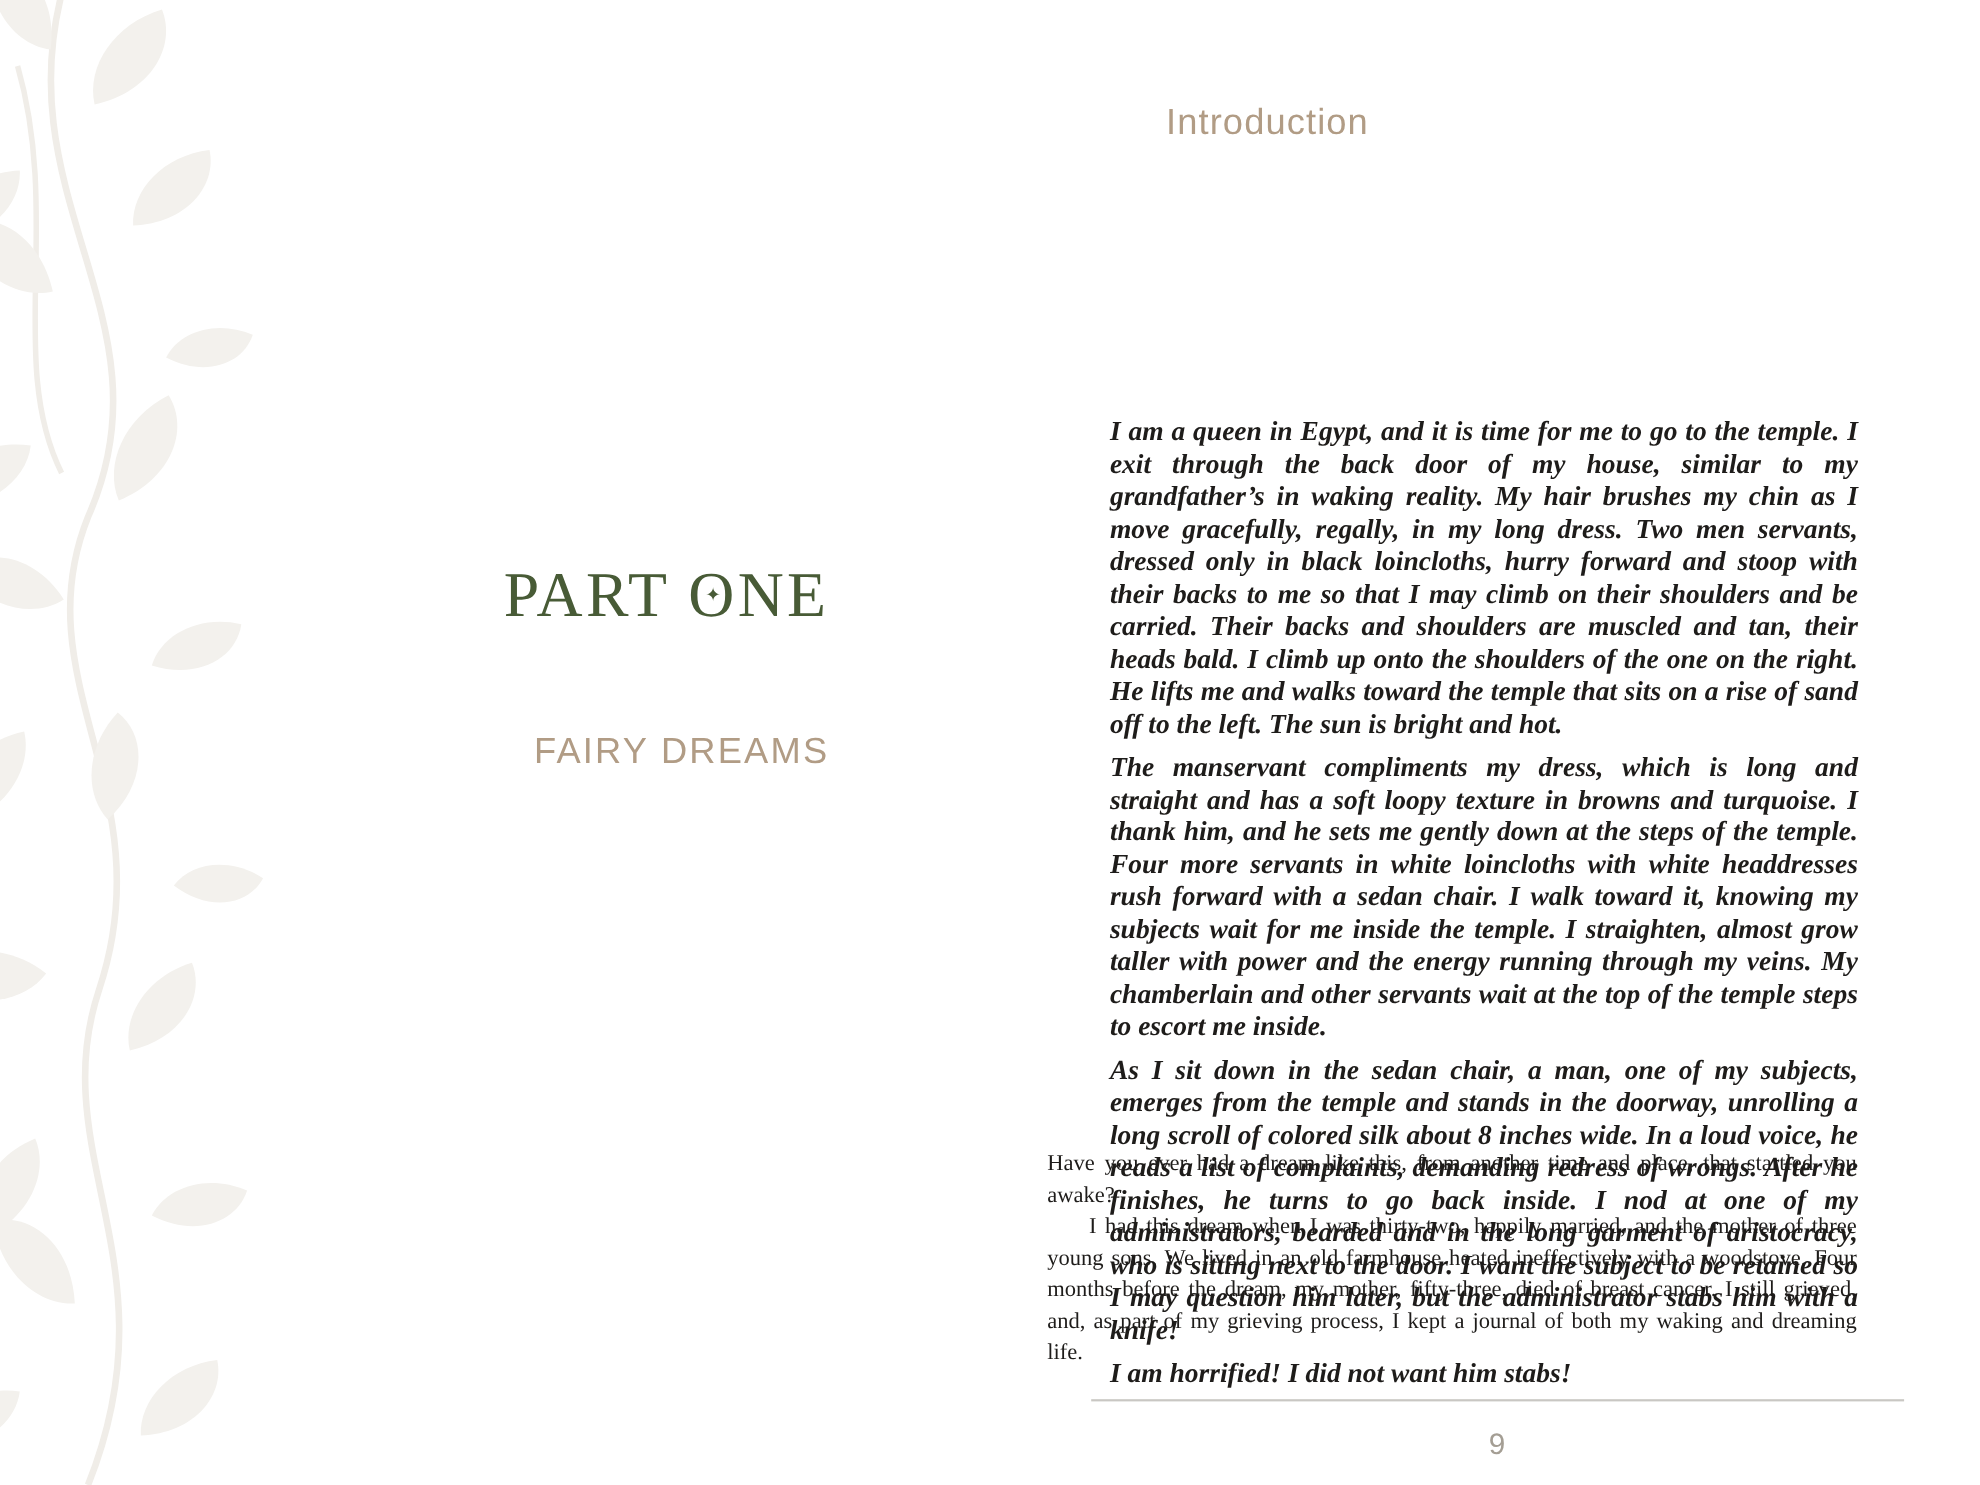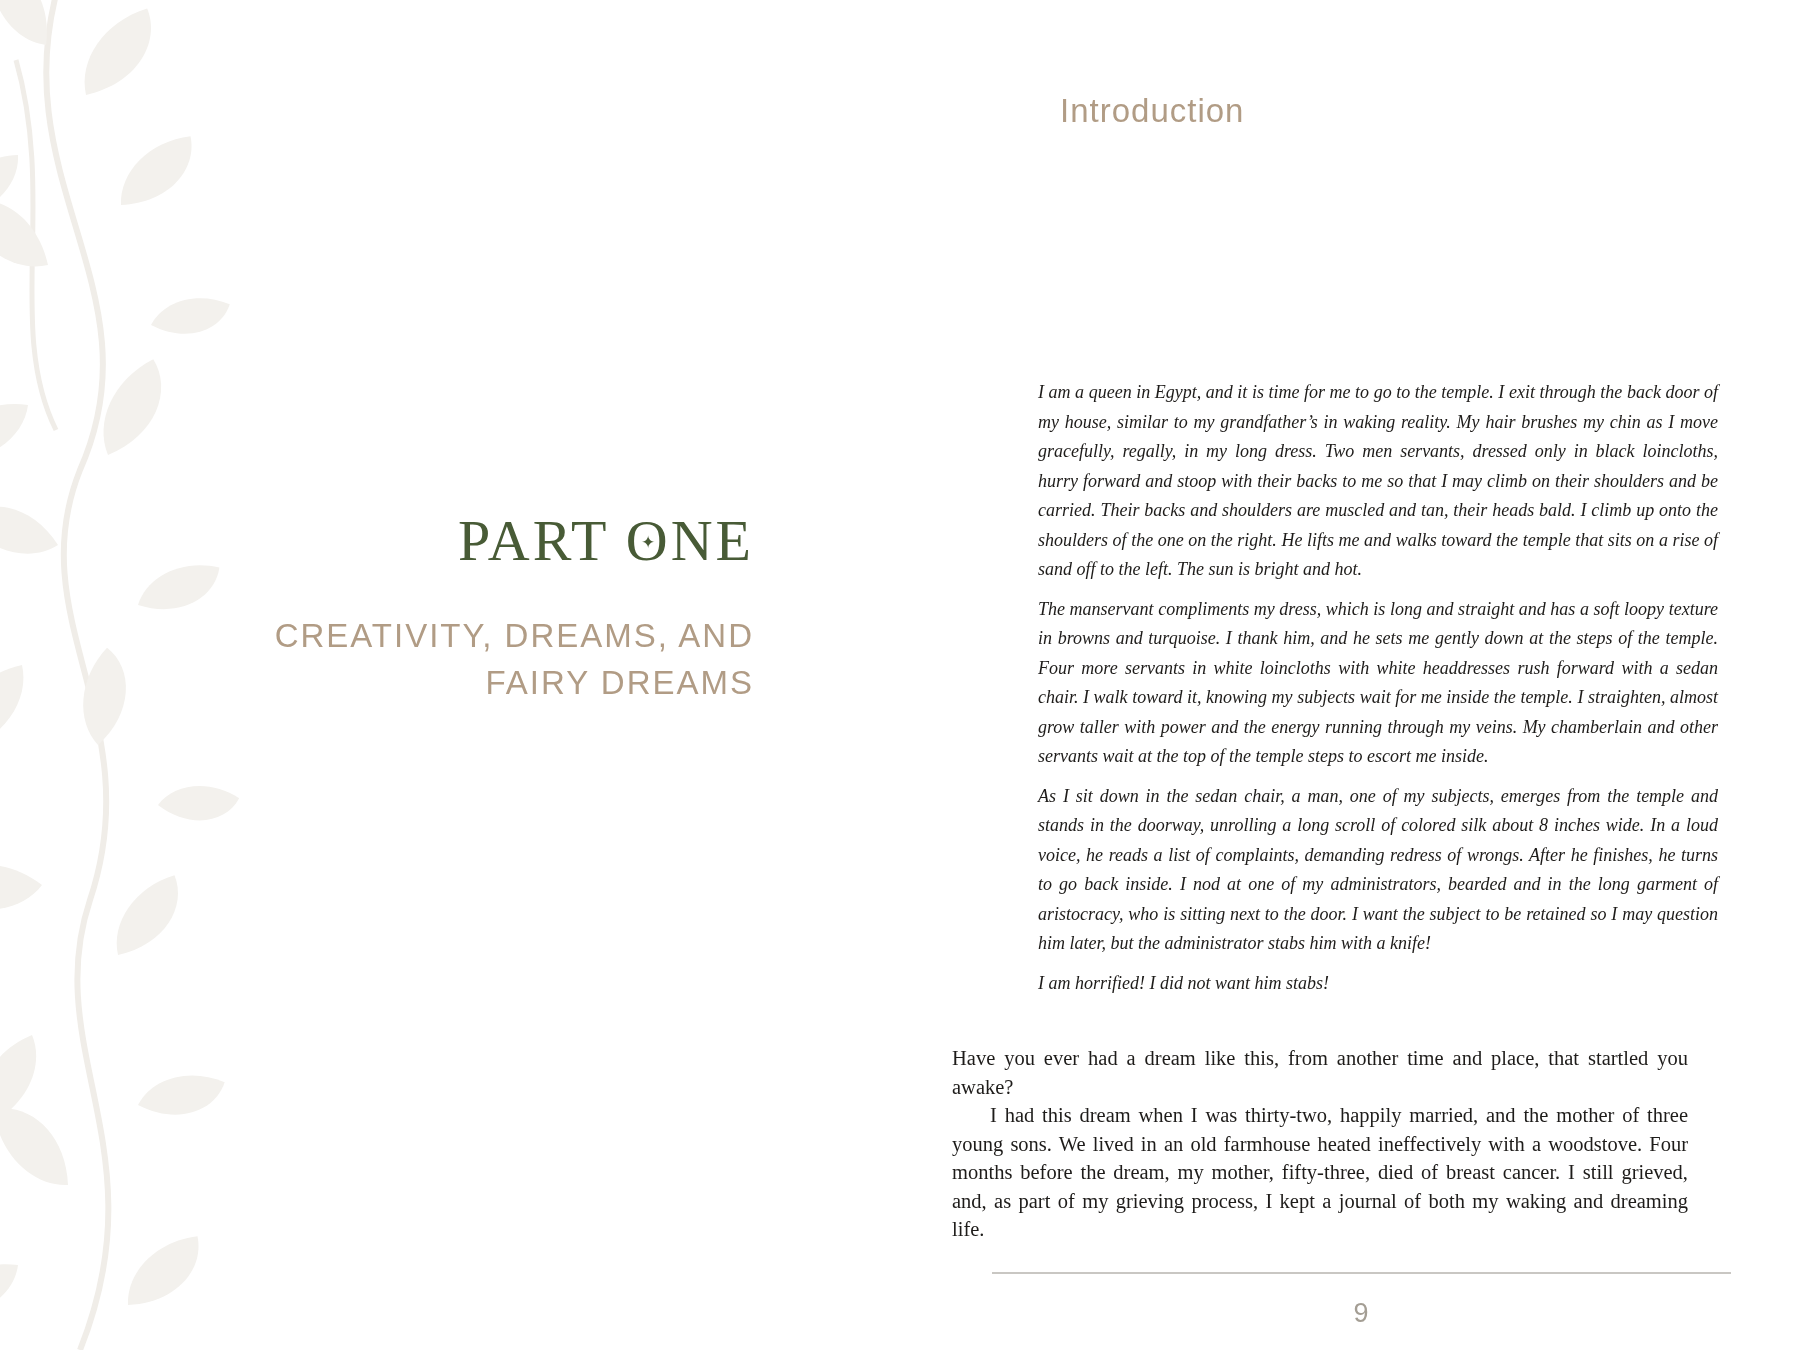--- a/index.html
+++ b/index.html
@@ -71,27 +71,28 @@
     left: 1060px; top: 92px;
     width: 600px;
     font-family: "Liberation Sans", sans-serif;
     font-weight: 400;
     font-size: 33px;
     letter-spacing: 1px;
     color: var(--accent-tan);
   }
   .dream {
     position: absolute;
-    left: 1038px; top: 378px;
+    left: 1009px; top: 378px;
     width: 680px;
     font-style: italic;
-    font-size: 18px;
+    font-size: 25px;
     line-height: 29.5px;
     text-align: justify;
     color: var(--body-ink);
+    font-weight: bold;
   }
   .dream p { margin: 0 0 10px 0; }
   .dream p:last-child { margin-bottom: 0; }
   .body-text {
     position: absolute;
     left: 952px; top: 1015px;
     width: 736px;
     font-size: 20.5px;
     line-height: 28.5px;
     text-align: justify;
@@ -146,21 +147,21 @@
     <use href="#leaf" transform="translate(152,1105) rotate(10) scale(1.1)"></use>
     <use href="#leaf" transform="translate(82,1185) rotate(-110) scale(1.3)"></use>
     <use href="#leaf" transform="translate(32,1265) rotate(170) scale(1.1)"></use>
     <use href="#leaf" transform="translate(142,1305) rotate(-20) scale(1.2)"></use>
   </g>
 </svg>
 
 <section class="left-page">
   <h1 class="part-title"><span>PART </span><span class="o-wrap"><span>O</span><span class="sparkle">✦</span></span><span>NE</span></h1>
   <h2 class="part-subtitle">
-    <span>CREATIVITY, DREAMS, AND</span><br>
+    <br>
     <span>FAIRY DREAMS</span>
   </h2>
 </section>
 
 <header class="running-head">Introduction</header>
 
 <div class="dream">
   <p>I am a queen in Egypt, and it is time for me to go to the temple. I exit through the back door of my house, similar to my grandfather’s in waking reality. My hair brushes my chin as I move gracefully, regally, in my long dress. Two men servants, dressed only in black loincloths, hurry forward and stoop with their backs to me so that I may climb on their shoulders and be carried. Their backs and shoulders are muscled and tan, their heads bald. I climb up onto the shoulders of the one on the right. He lifts me and walks toward the temple that sits on a rise of sand off to the left. The sun is bright and hot.</p>
   <p>The manservant compliments my dress, which is long and straight and has a soft loopy texture in browns and turquoise. I thank him, and he sets me gently down at the steps of the temple. Four more servants in white loincloths with white headdresses rush forward with a sedan chair. I walk toward it, knowing my subjects wait for me inside the temple. I straighten, almost grow taller with power and the energy running through my veins. My chamberlain and other servants wait at the top of the temple steps to escort me inside.</p>
   <p>As I sit down in the sedan chair, a man, one of my subjects, emerges from the temple and stands in the doorway, unrolling a long scroll of colored silk about 8 inches wide. In a loud voice, he reads a list of complaints, demanding redress of wrongs. After he finishes, he turns to go back inside. I nod at one of my administrators, bearded and in the long garment of aristocracy, who is sitting next to the door. I want the subject to be retained so I may question him later, but the administrator stabs him with a knife!</p>

